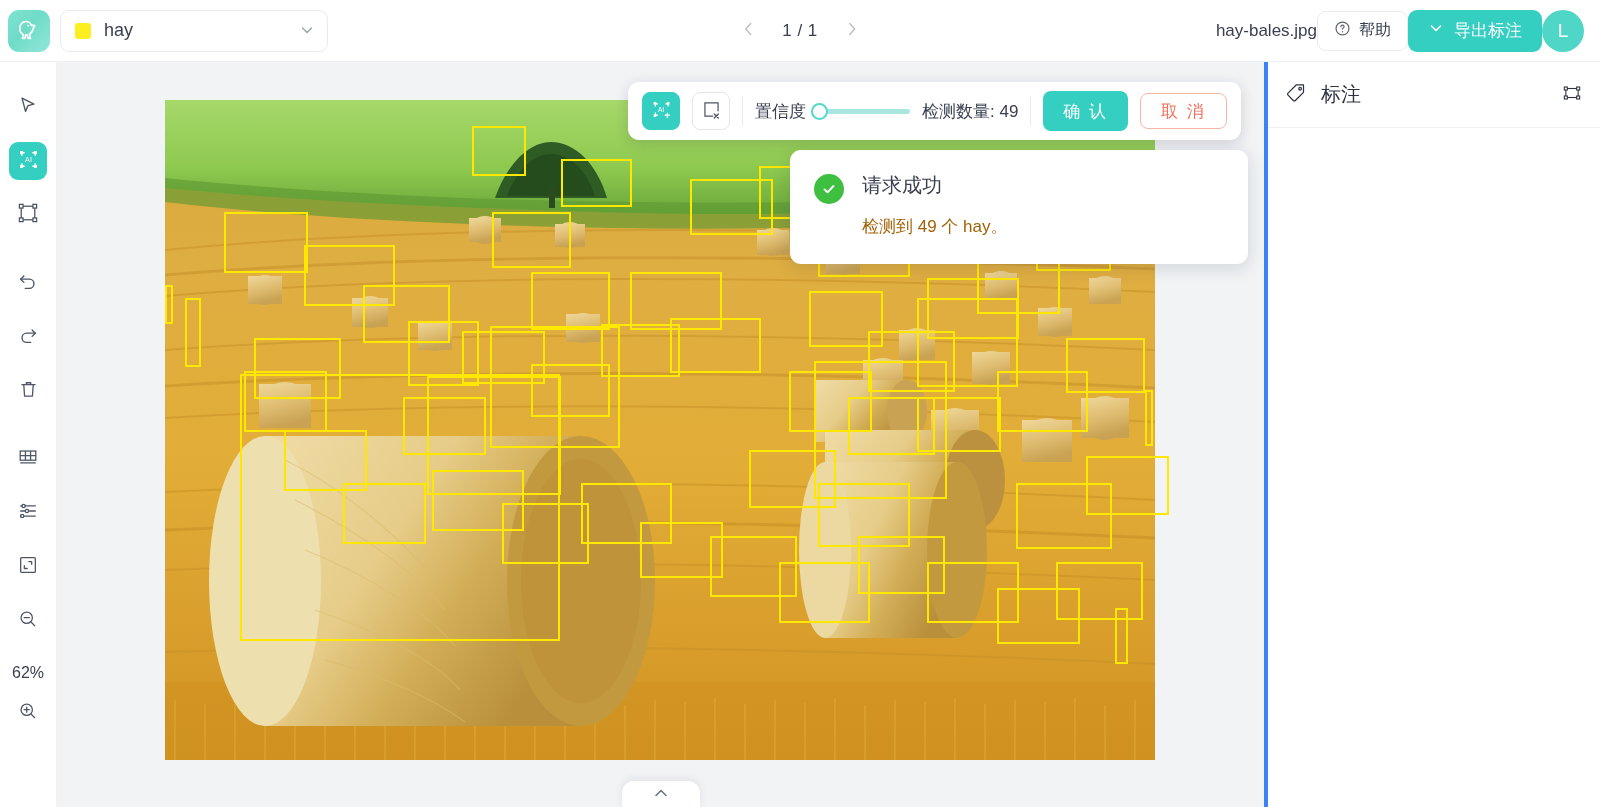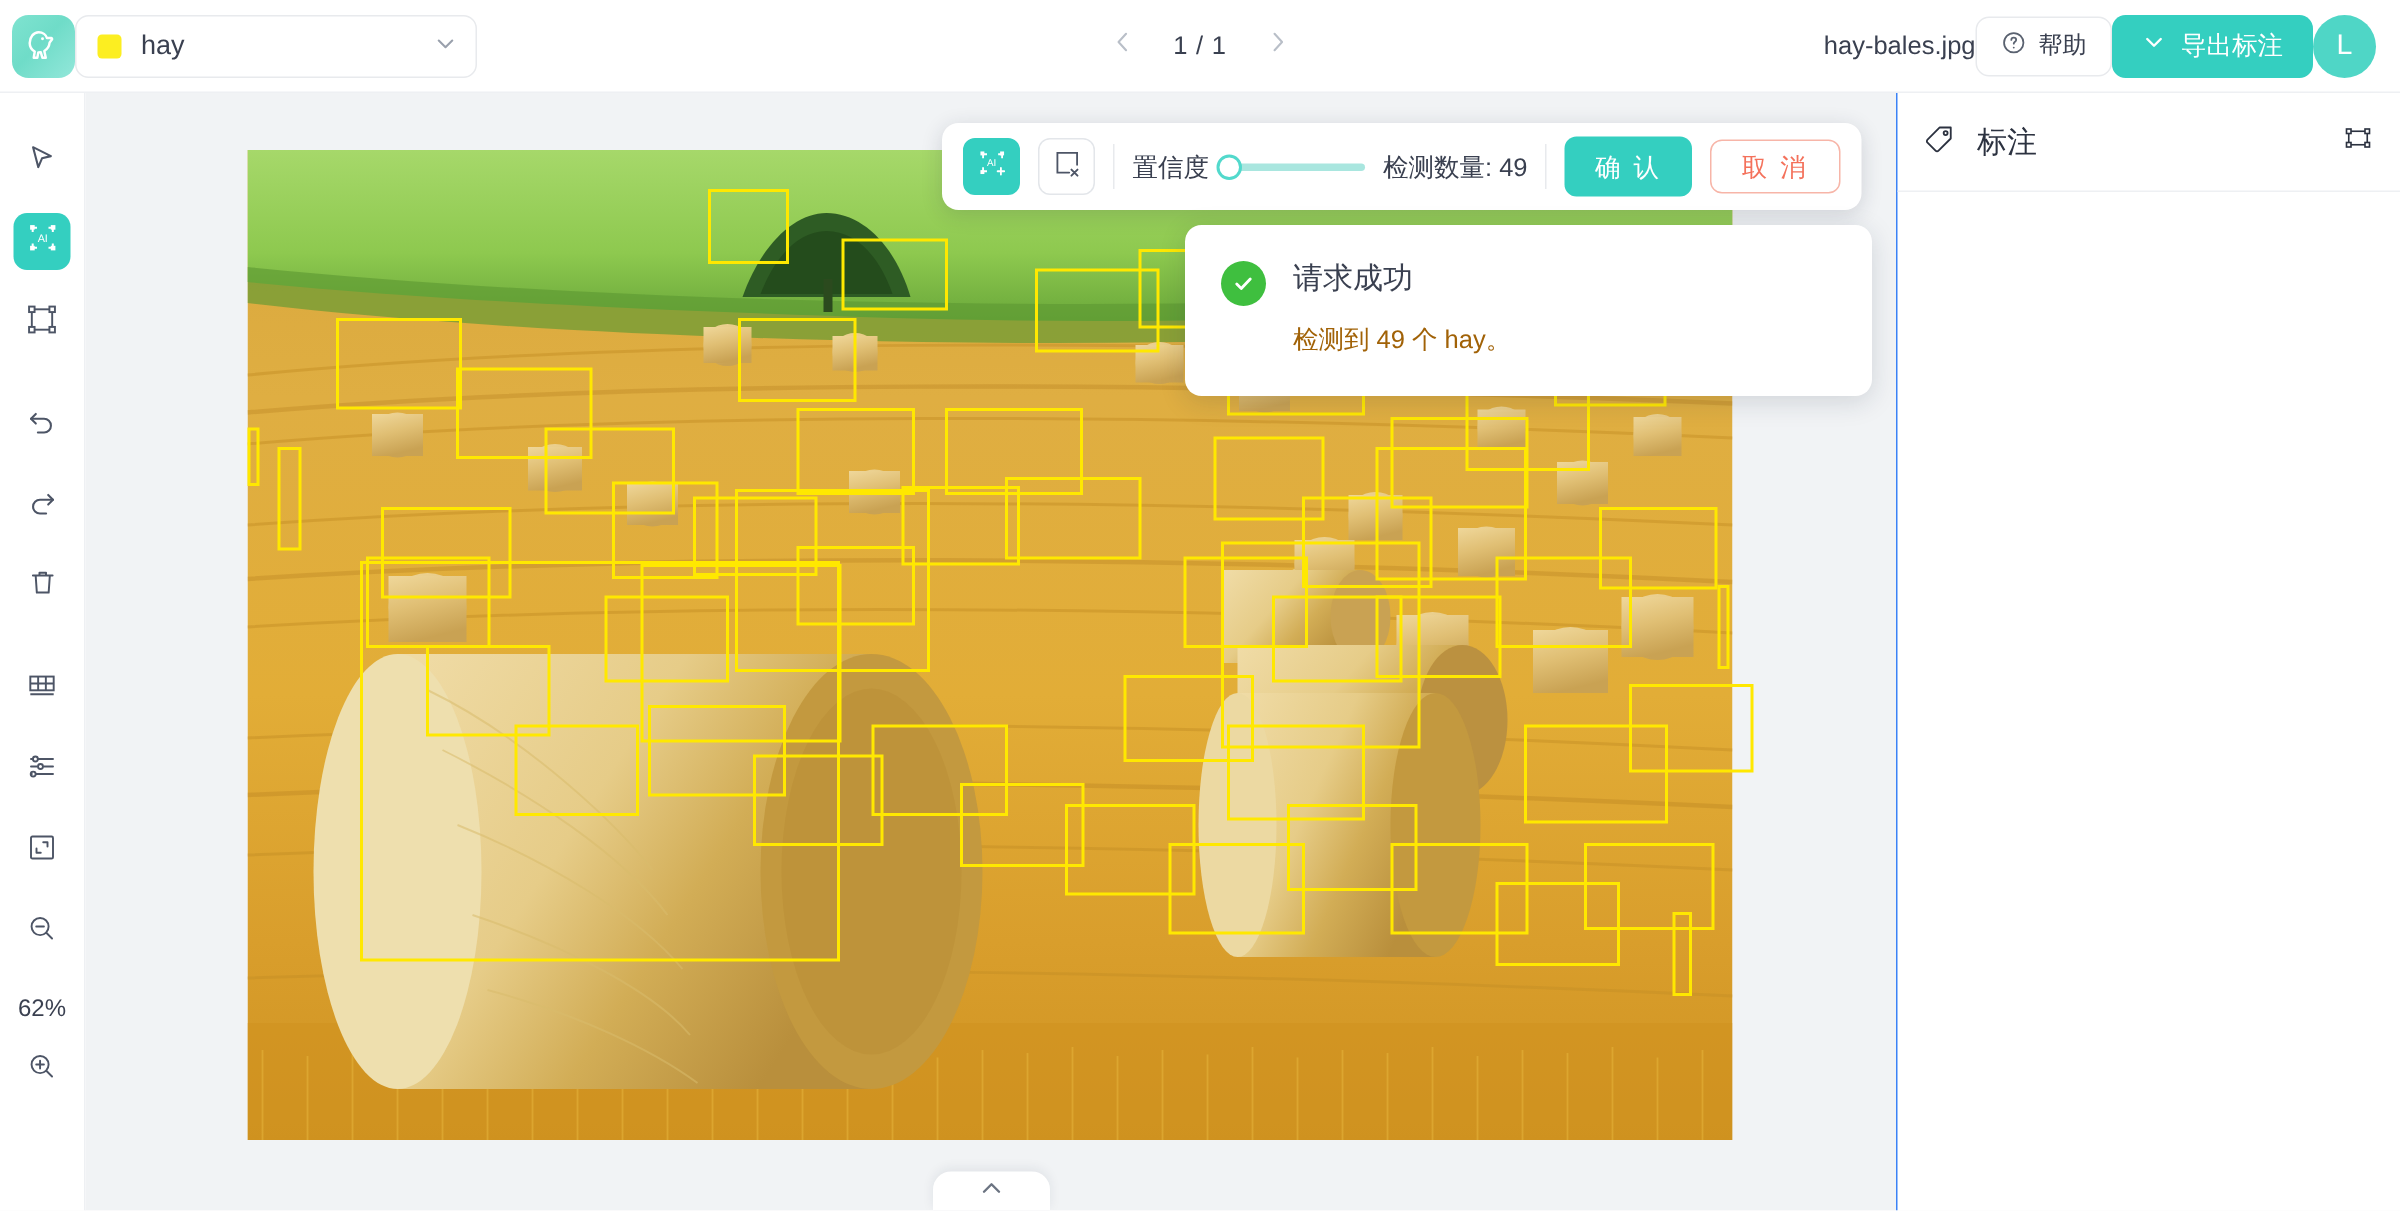--- a/index.html
+++ b/index.html
@@ -15,21 +15,21 @@
     position: absolute; left: 0; top: 0; width: 1600px; height: 62px;
     background: #ffffff; display: flex; align-items: center;
     border-bottom: 1px solid #eef0f3; z-index: 40;
   }
   #logo {
     width: 42px; height: 42px; margin-left: 8px; border-radius: 11px;
     background: linear-gradient(135deg,#7fe3d0 0%,#6fdcc8 45%,#93e7da 100%);
     display: flex; align-items: center; justify-content: center; flex: none;
   }
   #class-select {
-    margin-left: 0; width: 268px; height: 42px; border: 1px solid #e8eaed;
+    margin-left: 10px; width: 268px; height: 42px; border: 1px solid #e8eaed;
     border-radius: 9px; background: #fff; display: flex; align-items: center;
     padding: 0 12px 0 14px; cursor: pointer;
   }
   #class-swatch { width: 16px; height: 16px; border-radius: 3px; background: #fcee21; flex: none; }
   #class-name { margin-left: 13px; font-size: 18px; color: #3a4050; flex: 1; }
   .chev { color: #9aa1ad; font-size: 15px; line-height: 1; }
 
   #pager { position: absolute; left: 50%; transform: translateX(-50%);
            display: flex; align-items: center; gap: 26px; }
   .pg-arrow { font-size: 21px; color: #b9bfc8; cursor: pointer; user-select: none;
@@ -132,21 +132,21 @@
   #bottom-handle {
     position: absolute; left: 50%; transform: translateX(-50%); bottom: 0;
     width: 78px; height: 26px; background: #fff; border-radius: 12px 12px 0 0;
     display: flex; align-items: flex-start; justify-content: center;
     padding-top: 4px; cursor: pointer; box-shadow: 0 -2px 8px rgba(30,40,60,.08); z-index: 20;
   }
 
   
   #right-panel {
     position: absolute; left: 1264px; top: 62px; width: 336px; height: 745px;
-    background: #fff; border-left: 1px solid #3b82f6;
+    background: #fff; border-left: 4px solid #3b82f6;
   }
   #rp-header { height: 66px; display: flex; align-items: center; padding: 0 18px;
                border-bottom: 1px solid #eef0f3; gap: 14px; }
   #rp-title { font-size: 20px; color: #2c3240; flex: 1; }
   #rp-list { height: 679px; }
 </style>
 </head>
 <body>
 
 <div id="app">

